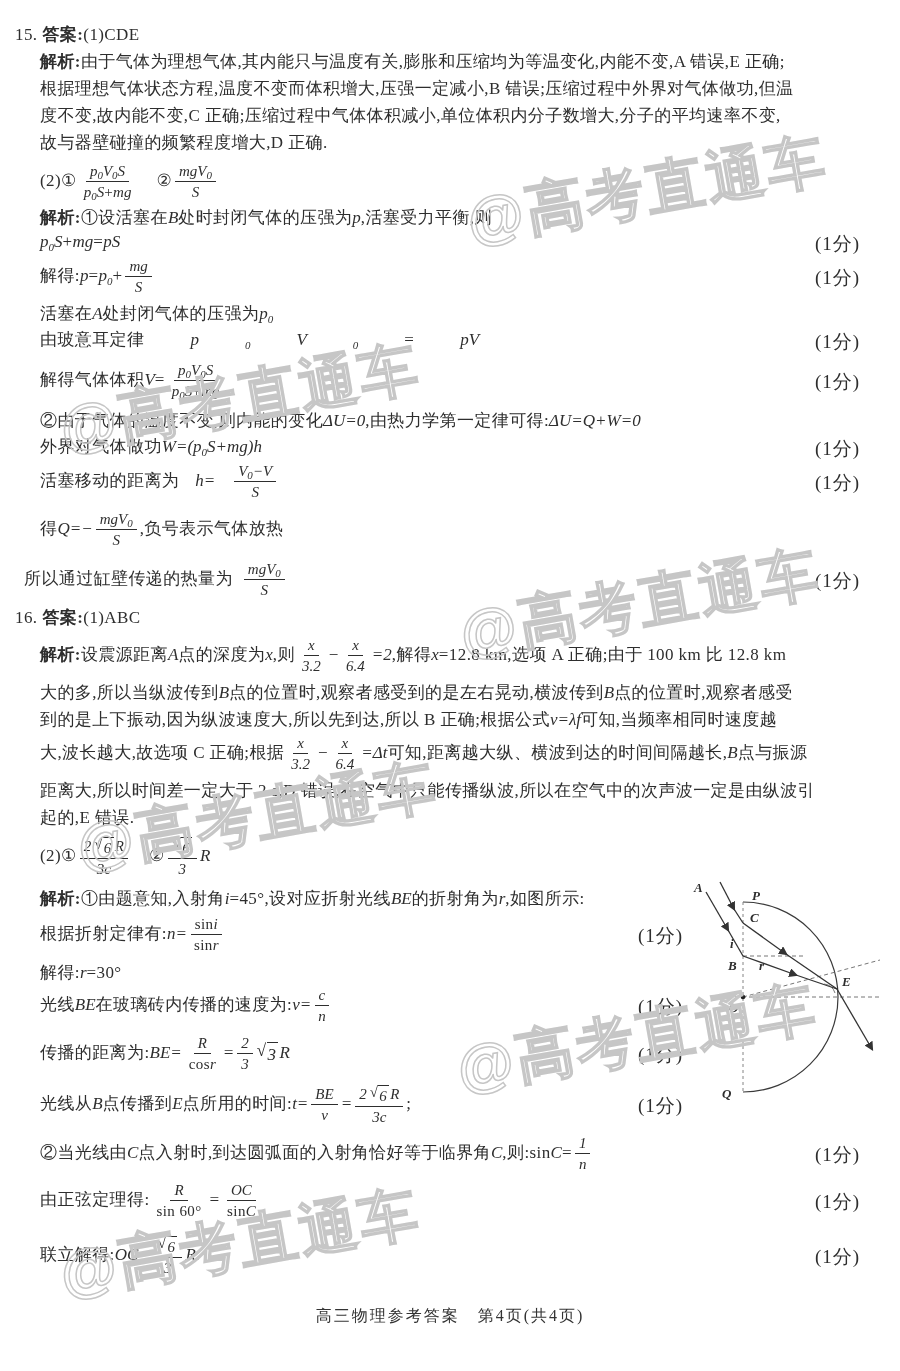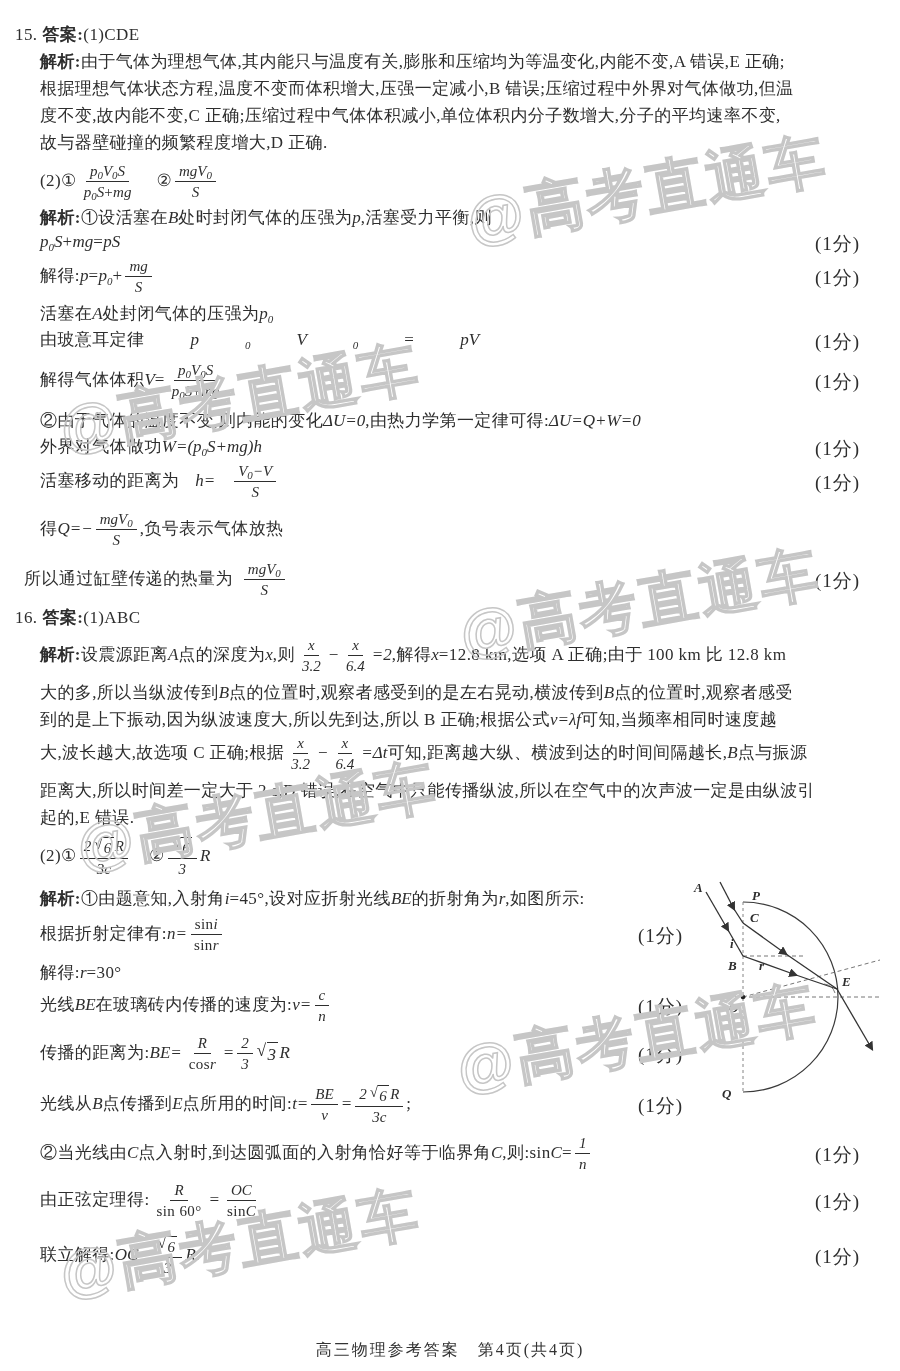--- a/index.html
+++ b/index.html
@@ -26,21 +26,21 @@
   
   .score{position:absolute;font-size:19px;color:#2e2e2e;letter-spacing:1px;z-index:2;}
   
   .wm{position:absolute;font-family:"Liberation Sans","DejaVu Sans",sans-serif;
       font-size:58px;font-weight:700;letter-spacing:3px;white-space:nowrap;
       transform:rotate(-10deg);transform-origin:center;
       color:transparent;-webkit-text-stroke:1.5px #c6c6c6;z-index:5;pointer-events:none;}
   .wm1{left:465px;top:152px}.wm2{left:58px;top:360px}.wm3{left:458px;top:565px}
   .wm4{left:75px;top:778px}.wm5{left:455px;top:1000px}.wm6{left:58px;top:1205px}
   
-  .footer{position:absolute;top:1340px;left:0;width:900px;text-align:center;
+  .footer{position:absolute;top:1306px;left:0;width:900px;text-align:center;
           font-size:16px;letter-spacing:2px;color:#333;z-index:2;}
   .footer span{margin:0 9px;}
   
   .diagram{position:absolute;left:686px;top:876px;z-index:2;}
   .dlabel{font-family:"Liberation Serif",serif;font-style:italic;font-weight:700;font-size:13px;fill:#2e2e2e;}
 </style>
 </head>
 <body>
 
 <div class="page">

